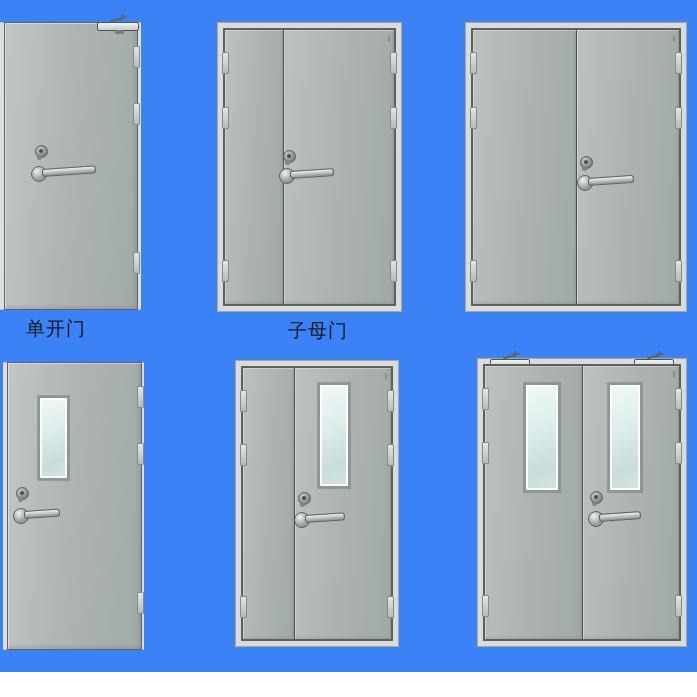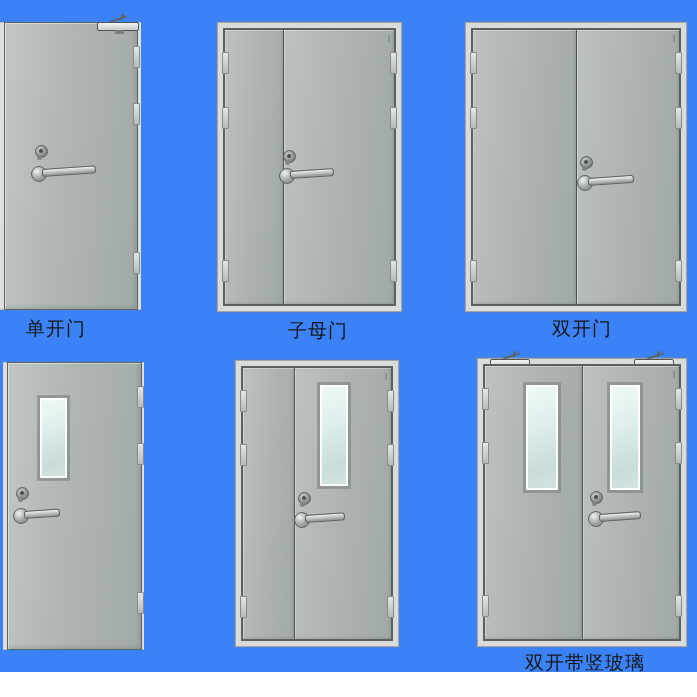--- a/index.html
+++ b/index.html
@@ -201,20 +201,18 @@
     <div class="glass" style="left:130px;top:24px;width:30px;height:105px;"></div>
     <div class="cyl" style="left:112px;top:132px;"></div>
     <div class="handle" style="left:110px;top:152px;">
       <span class="rose"></span>
         <span class="lever" style="width:40px;"></span>
     </div>
   </div>
 
   <div class="caption" style="left:0;top:318px;width:112px;">单开门</div>
   <div class="caption" style="left:258px;top:320px;width:120px;">子母门</div>
-  <div class="caption" style="left:522px;top:318px;width:120px;">双开门</div>
-  <div class="caption" style="left:524px;top:652px;width:122px;">双开带竖玻璃</div>
 
   <div class="strip" style="left:2px;width:138px;"></div>
   <div class="strip" style="left:227px;width:172px;"></div>
   <div class="strip" style="left:457px;width:231px;"></div>
 
 </div>
 
 </body></html>

